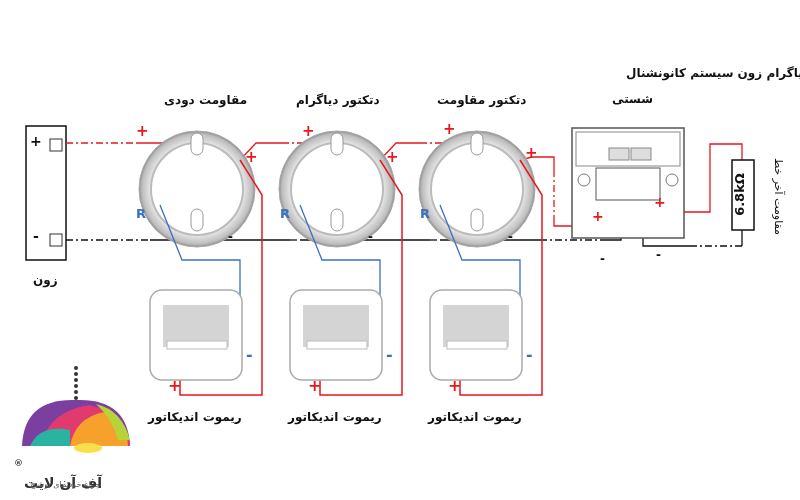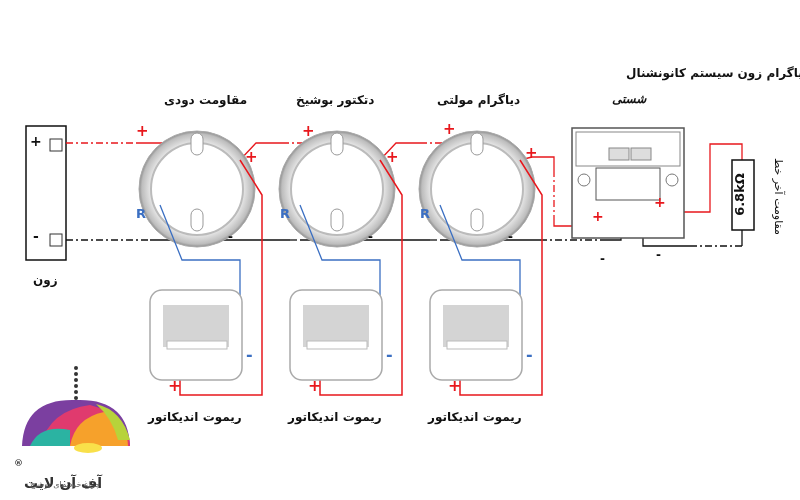--- a/index.html
+++ b/index.html
@@ -127,25 +127,25 @@
     <path d="M22 446 Q 24 398 76 400 Q 128 398 130 446 Z" fill="#7b3fa0"></path>
     <path d="M40 446 Q 50 410 90 405 Q 128 415 130 446 Z" fill="#e03a6e"></path>
     <path d="M70 446 Q 75 418 104 412 Q 128 426 128 446 Z" fill="#f6a12b"></path>
     <path d="M30 446 Q 40 424 70 430 L 70 446 Z" fill="#2bb3a2"></path>
     <path d="M96 404 Q 122 410 130 440 L 118 440 Q 112 418 96 404 Z" fill="#b7d33a"></path>
     <ellipse cx="88" cy="448" rx="14" ry="5" fill="#f9e04a"></ellipse>
   </g>
 </svg>
 
 <div class="lbl" style="left:626px; top:66px;">دیاگرام زون سیستم کانونشنال</div>
-<div class="lbl" style="left:612px; top:92px;font-style:italic;">شستی</div>
+<div class="lbl" style="left:612px; top:92px;">شستی</div>
 
 <div class="lbl" style="left:164px; top:93px;">مقاومت دودی</div>
-<div class="lbl" style="left:296px; top:93px;">دتکتور بوشیخ</div>
-<div class="lbl" style="left:437px; top:93px;">دیاگرام مولتی</div>
+<div class="lbl" style="left:296px; top:93px;">دتکتور دیاگرام</div>
+<div class="lbl" style="left:437px; top:93px;">دتکتور مقاومت</div>
 
 <div class="lbl" style="left:30px; top:133px; font-size:14px;">+</div>
 <div class="lbl" style="left:33px; top:228px; font-size:14px;">-</div>
 <div class="lbl" style="left:33px; top:273px;">زون</div>
 
 <div class="lbl" style="left:136px; top:122px; color:#e8171c; font-size:15px;">+</div>
 <div class="lbl" style="left:245px; top:148px; color:#e8171c; font-size:15px;">+</div>
 <div class="lbl" style="left:136px; top:206px; color:#3b6fc2; font-size:13px;">R</div>
 <div class="lbl" style="left:228px; top:230px;">-</div>
 

